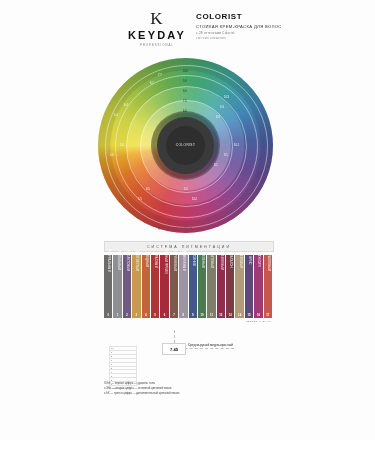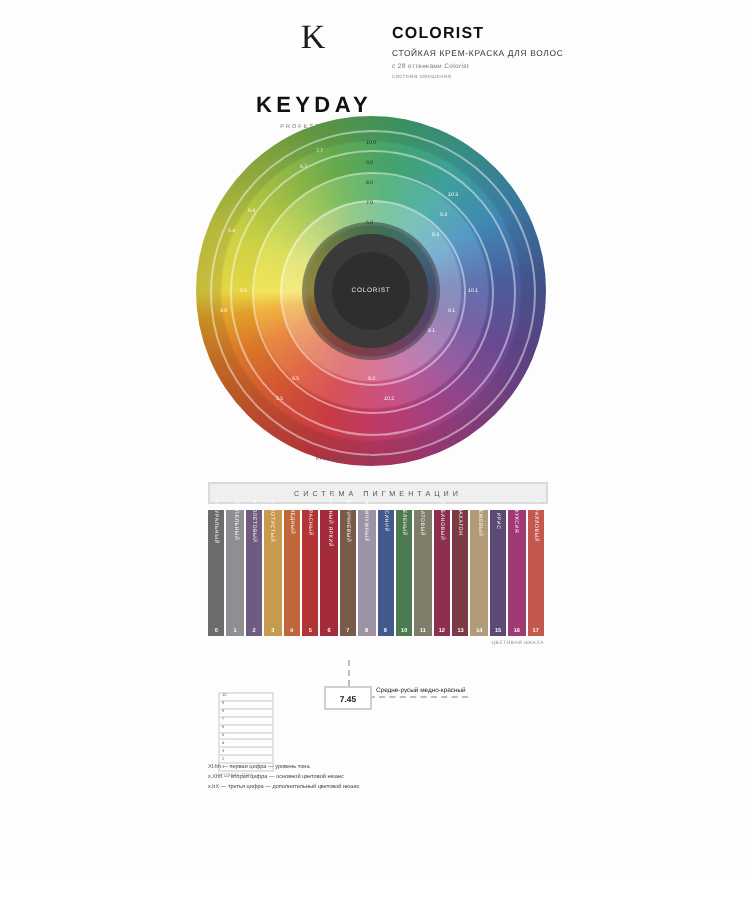--- a/index.html
+++ b/index.html
@@ -20,21 +20,21 @@
     position:absolute;left:0;top:0;width:375px;height:60px;
   }
   .logo{
     position:absolute;left:126px;top:10px;width:62px;text-align:center;
   }
   .logo-mark{
     font-family:"Liberation Serif", serif;
     font-size:17px;line-height:17px;color:#1b1b1b;letter-spacing:1px;
   }
   .logo-name{
-    font-size:11px;letter-spacing:2.2px;color:#111;margin-top:20px;font-weight:bold;
+    font-size:11px;letter-spacing:2.2px;color:#111;margin-top:2px;font-weight:bold;
   }
   .logo-sub{
     font-size:2.8px;letter-spacing:1px;color:#777;margin-top:2px;
   }
   .head-text{
     position:absolute;left:196px;top:12px;width:120px;
   }
   .head-title{
     font-size:8px;font-weight:bold;letter-spacing:.6px;color:#111;
   }

